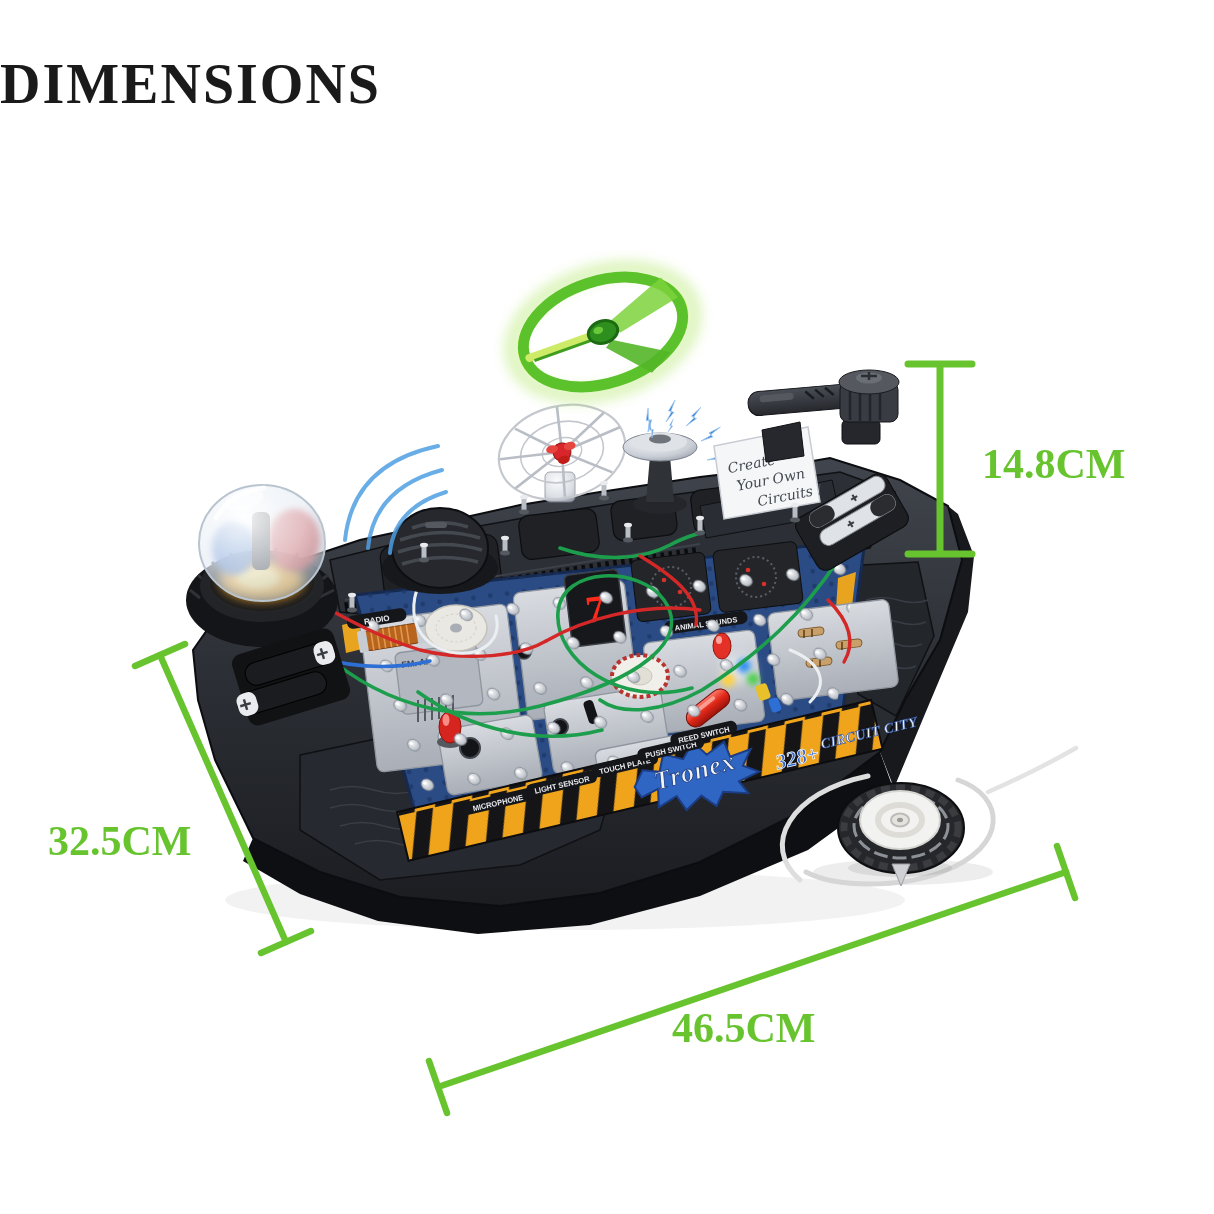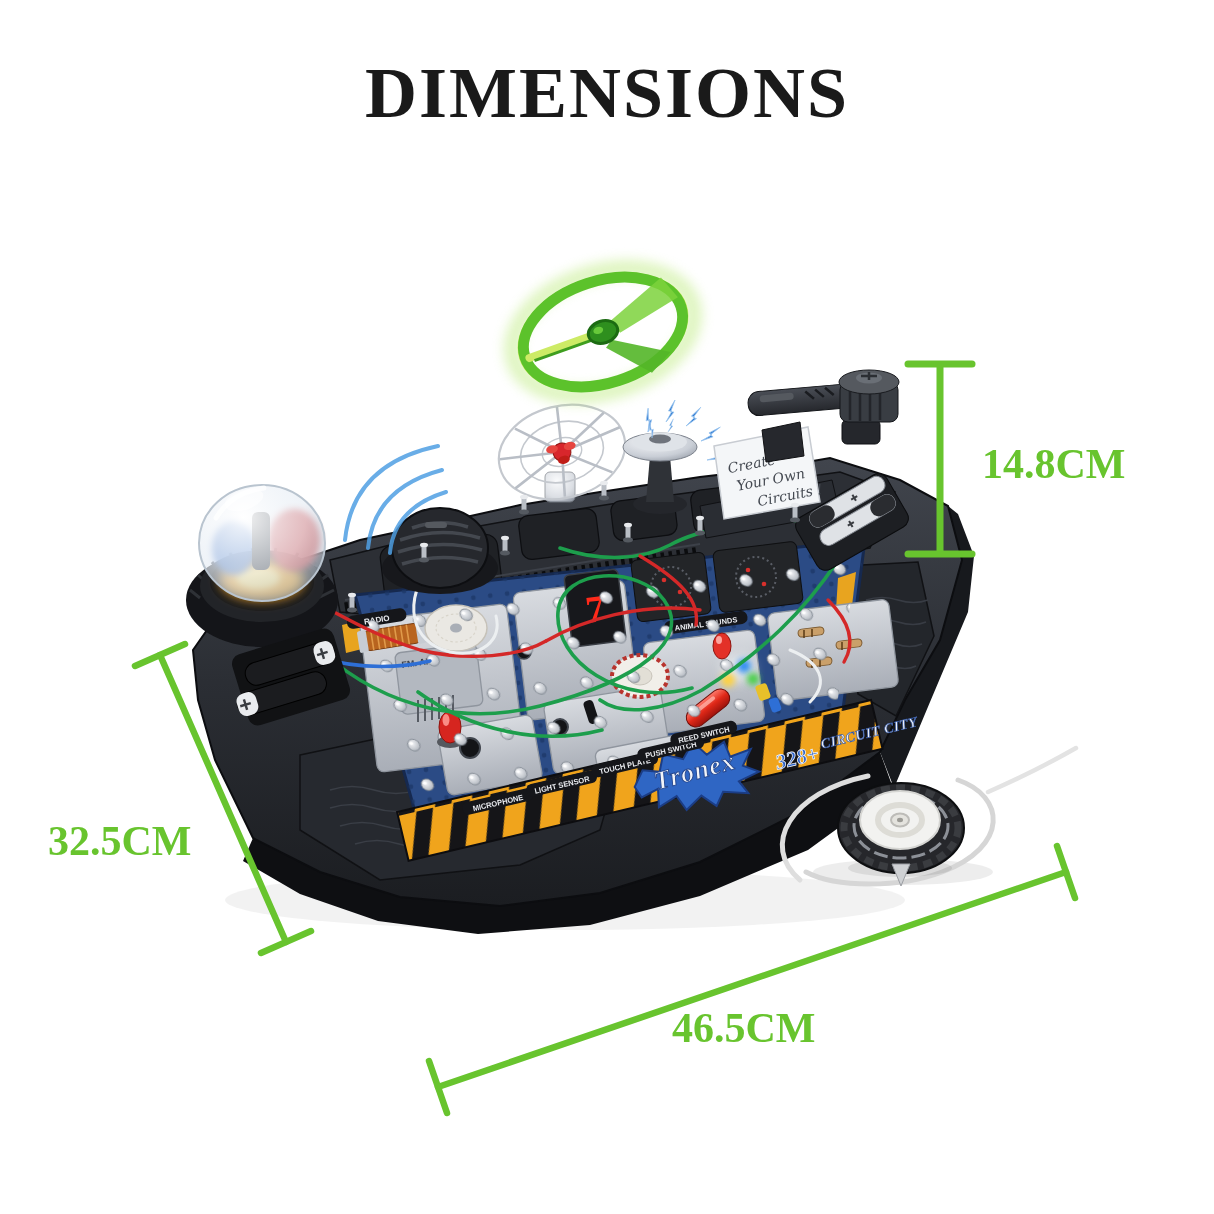--- a/index.html
+++ b/index.html
@@ -1,19 +1,19 @@
 <!DOCTYPE html>
 <html><head>
 <meta charset="utf-8">
 <style>
   html,body{margin:0;padding:0;background:#ffffff;}
   .page{position:relative;width:1214px;height:1214px;background:#ffffff;overflow:hidden;
         font-family:"Liberation Serif",serif;}
-  .page-title{position:absolute;top:52px;left:0;width:100%;margin:0;text-align:center;
-        font-family:"Liberation Serif",serif;font-weight:700;font-size:72px;
+  .page-title{position:absolute;top:52px;left:0;width:100%;margin:0;
+        font-family:"Liberation Serif",serif;font-weight:700;font-size:56px;
         letter-spacing:2px;color:#1a1a1a;}
   svg text{font-family:"Liberation Serif",serif;}
   .dimlabel{font-weight:700;font-size:42px;fill:#68c42e;}
   .pill-label{font-family:"Liberation Sans",sans-serif;font-weight:700;fill:#e8eaee;}
   .etch-label{font-family:"Liberation Sans",sans-serif;font-weight:700;fill:#3c4149;}
   .hand{font-family:"DejaVu Serif",serif;font-style:italic;fill:#454a52;}
 </style>
 </head>
 <body>
 

